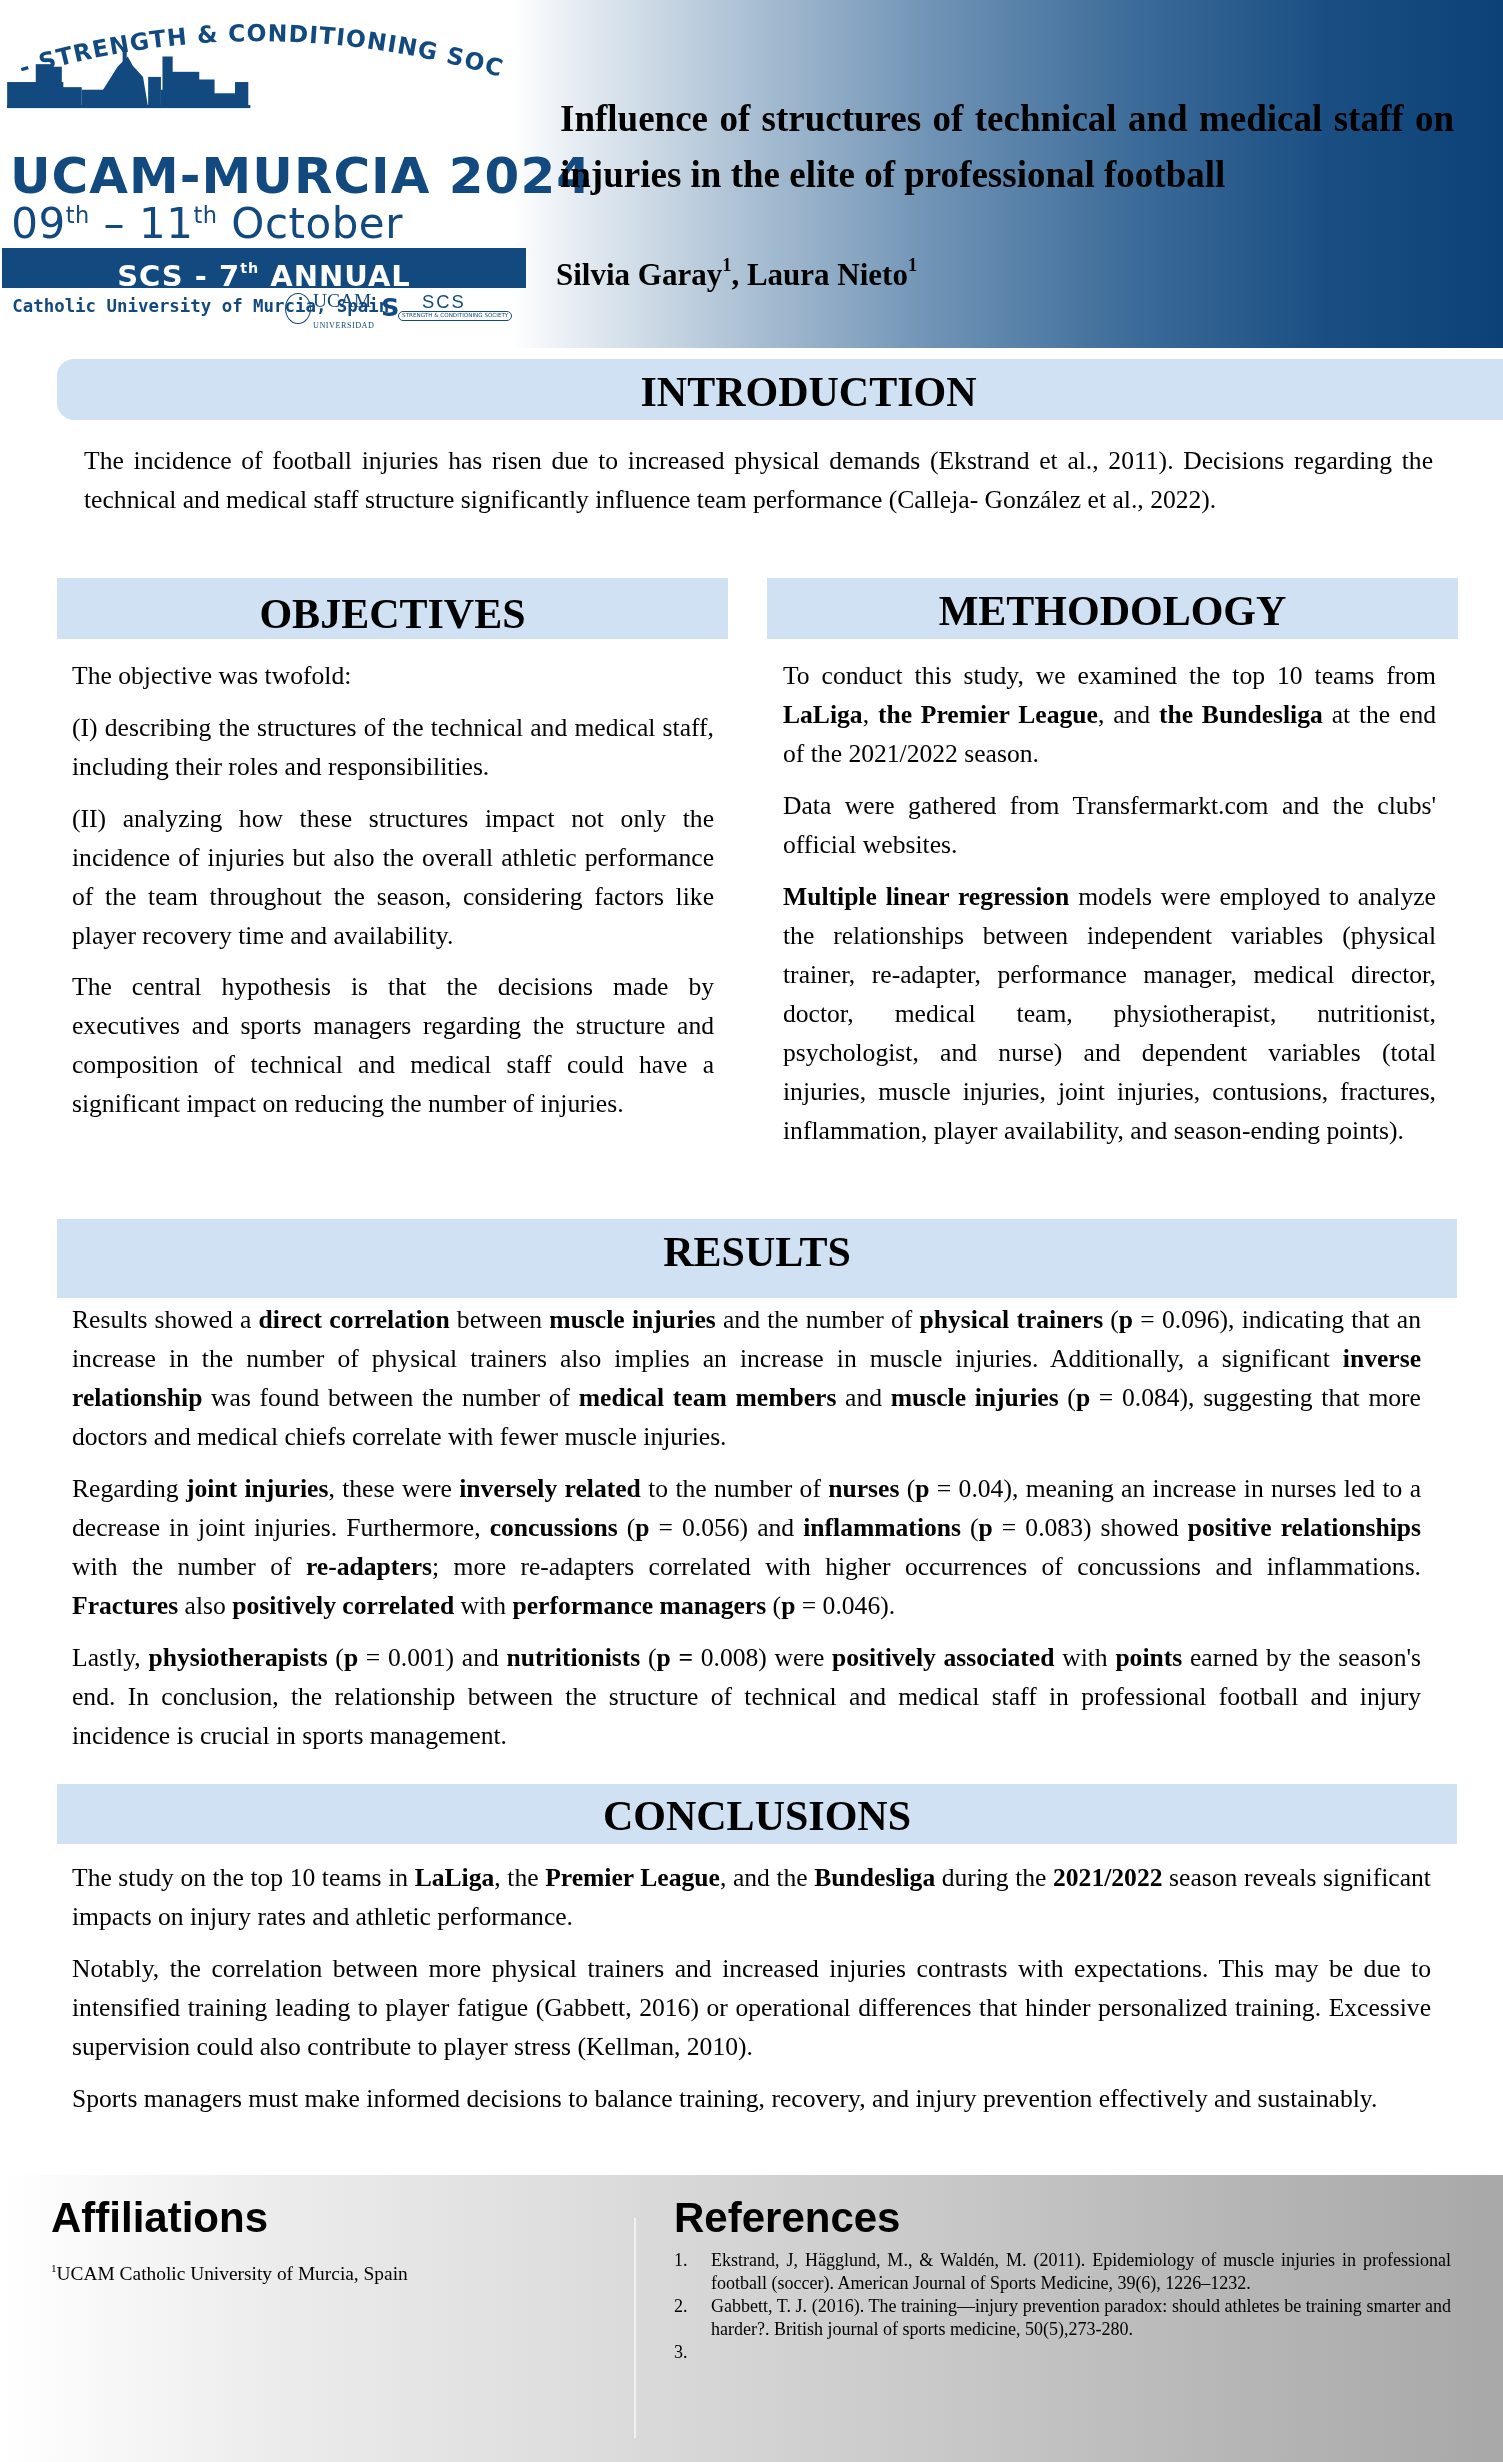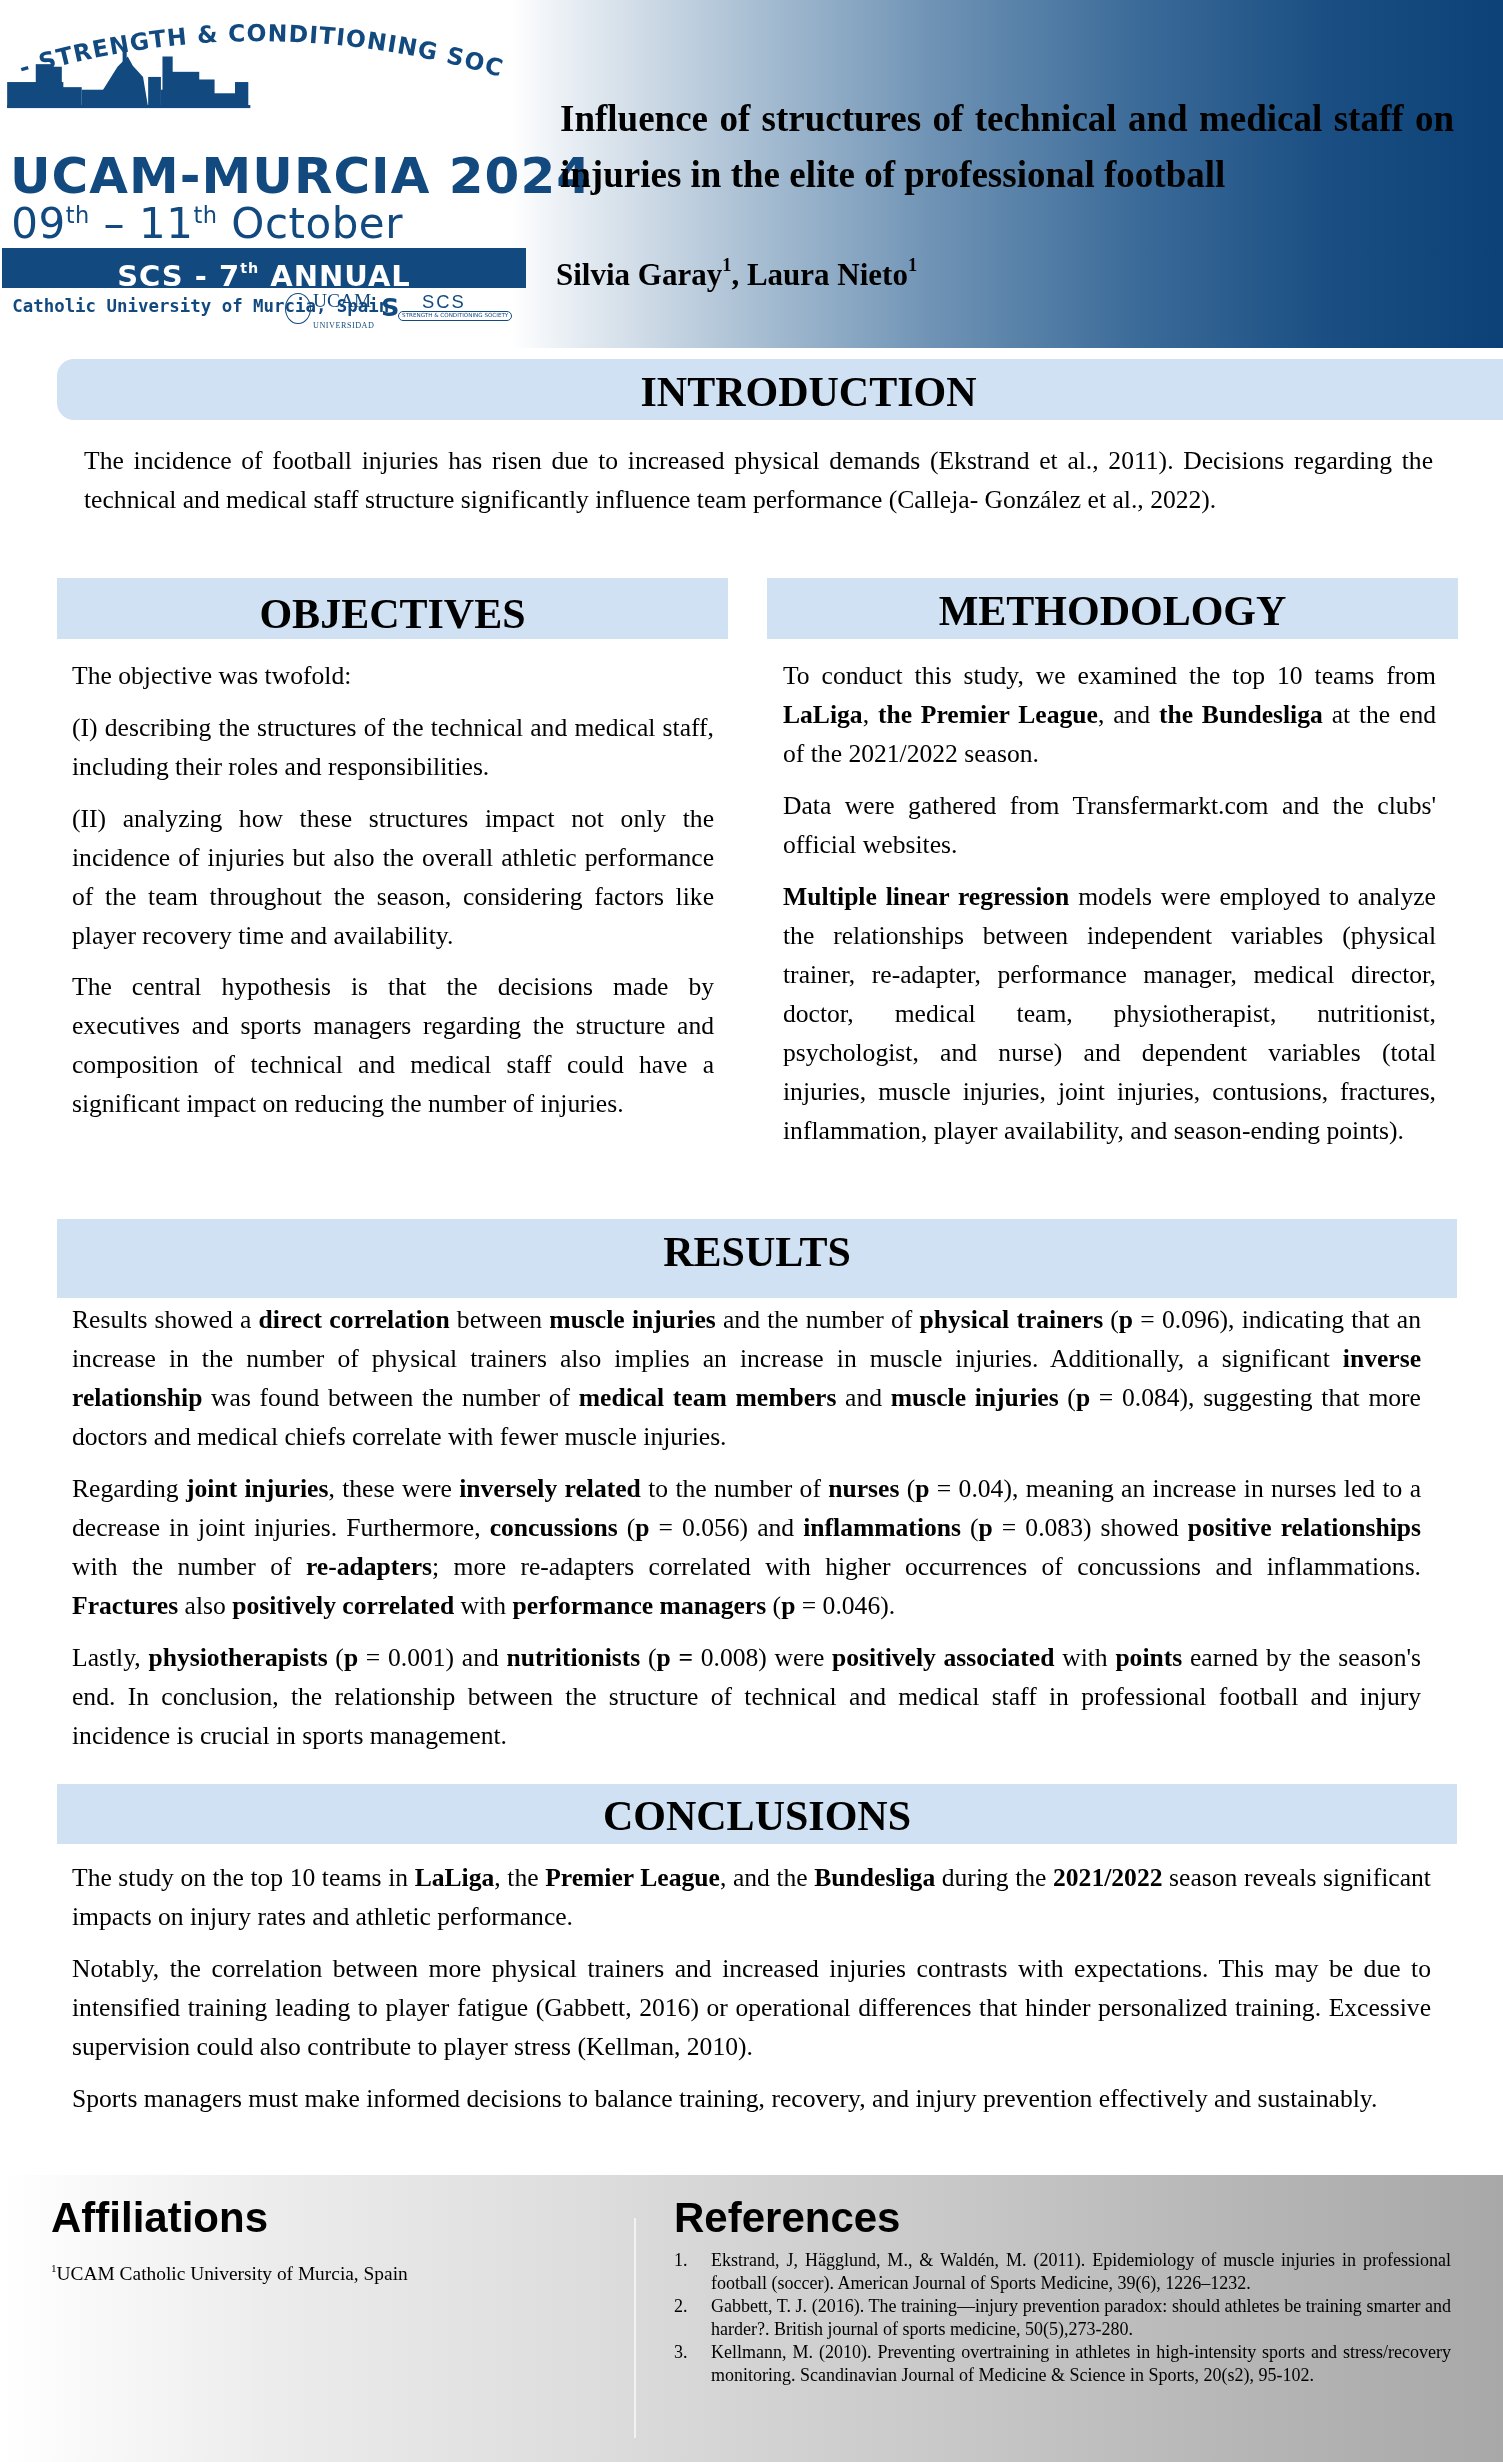--- a/index.html
+++ b/index.html
@@ -151,15 +151,15 @@
 </div>
 
 <div class="footer"></div>
 <div class="divider"></div>
 <div class="foot-title" id="aff-title">Affiliations</div>
 <div id="aff-text"><sup>1</sup><span>UCAM Catholic University of Murcia, Spain</span></div>
 <div class="foot-title" id="ref-title">References</div>
 <ol id="ref-list">
   <li><span class="num">1.</span><span>Ekstrand, J, Hägglund, M., &amp; Waldén, M. (2011). Epidemiology of muscle injuries in professional football (soccer). American Journal of Sports Medicine, 39(6), 1226–1232.</span></li>
   <li><span class="num">2.</span><span>Gabbett, T. J. (2016). The training—injury prevention paradox: should athletes be training smarter and harder?. British journal of sports medicine, 50(5),273-280.</span></li>
-  <li><span class="num">3.</span><span>Kellmann, M. (2010). Preventing overtraining in athletes in high-intensity sports and stress/recovery monitoring. Scandinavian Journal of Medicine &amp; Science in Sports, 20(s2), 95-102.</span></li>
+  <li><span class="num">3.</span></li>
 </ol>
 
 
 </body></html>

